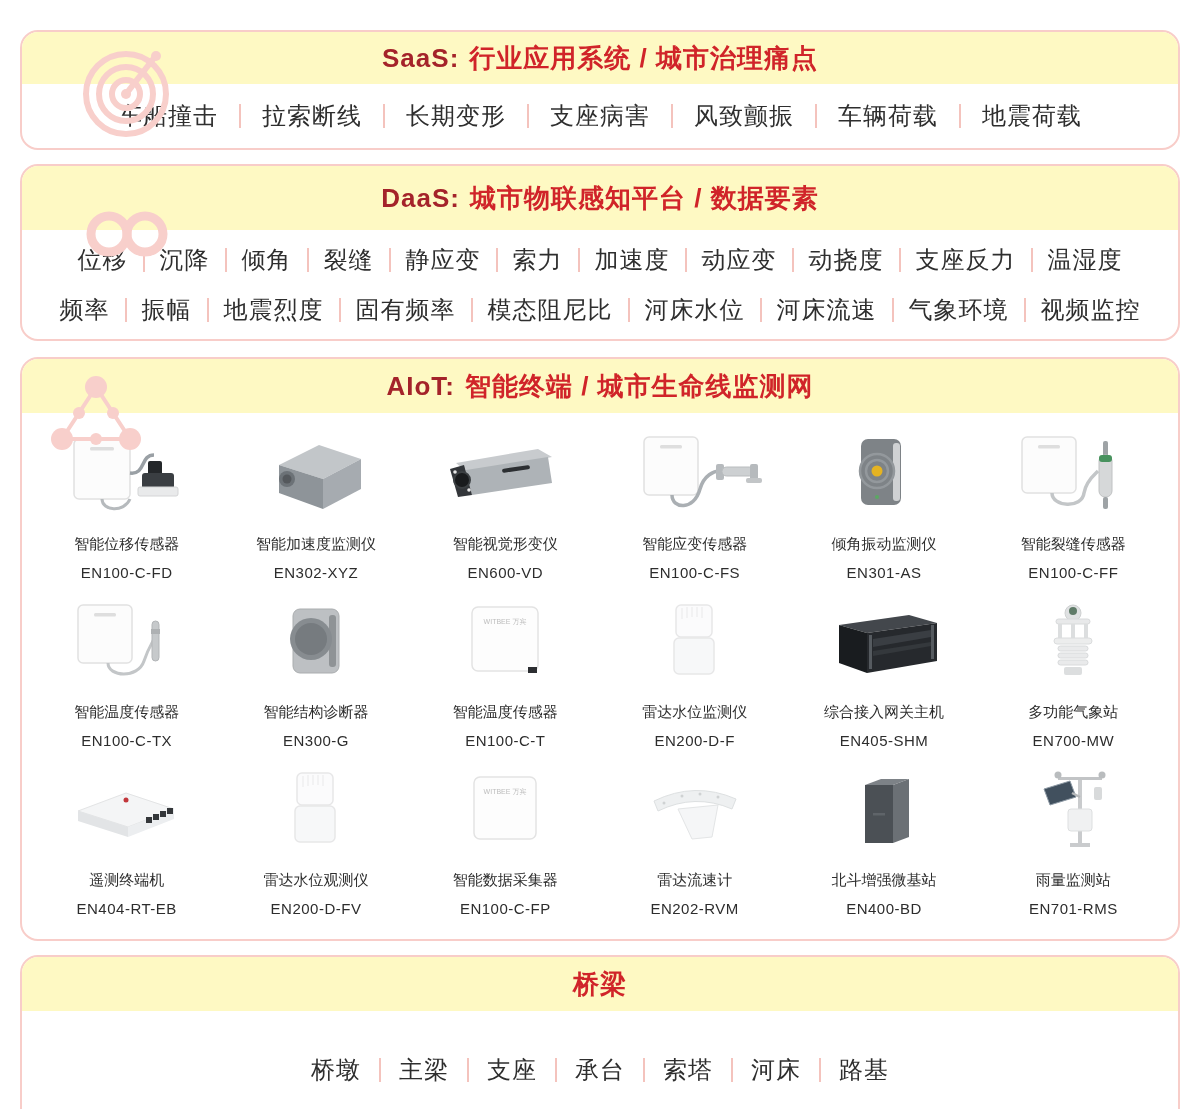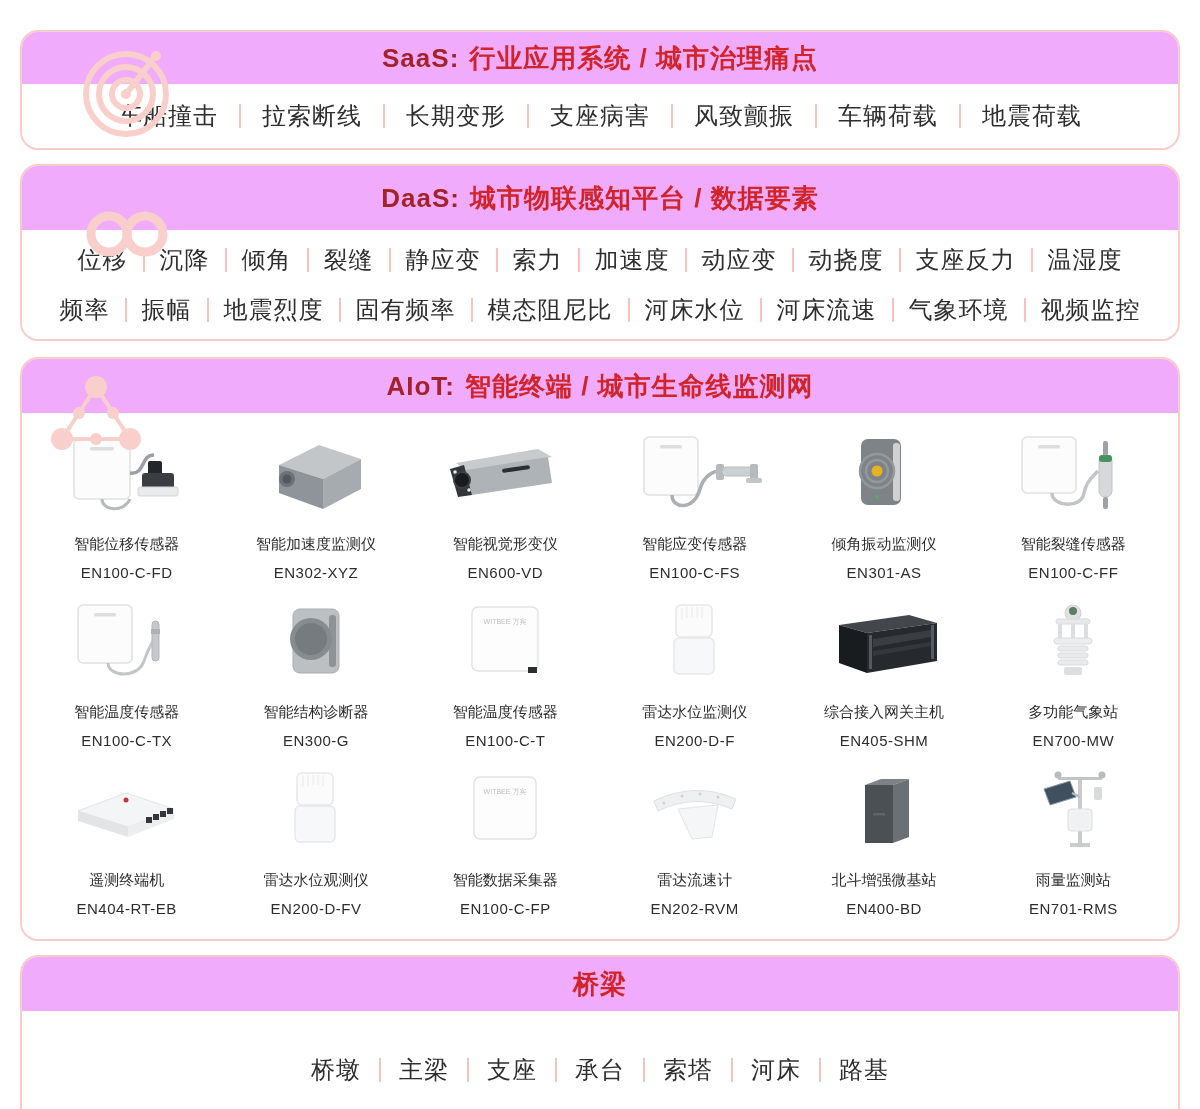--- a/index.html
+++ b/index.html
@@ -12,21 +12,21 @@
     position:relative; display:flex; flex-direction:column;
     border:2px solid #f8cdc9; border-radius:18px; background:#fff;
     overflow:hidden; margin-bottom:14px; box-sizing:border-box;
   }
   .box-saas  { height:120px; }
   .box-daas  { height:177px; }
   .box-aiot  { height:584px;margin-top:16px; }
   .box-bridge{ height:176px; }
 
   .band {
-    flex:0 0 auto; background:#f0abfc;
+    flex:0 0 auto; background:#fef9c3;
     display:flex; align-items:center; justify-content:center;
   }
   .box-saas  .band { height:52px; }
   .box-daas  .band { height:64px; }
   .box-aiot  .band { height:54px; }
   .box-bridge .band{ height:54px; }
 
   .title { font-size:26px; font-weight:700; letter-spacing:1px; white-space:nowrap; }
   .t-prefix { color:#a4232a; margin-right:10px; }
   .t-rest   { color:#d02429; }

